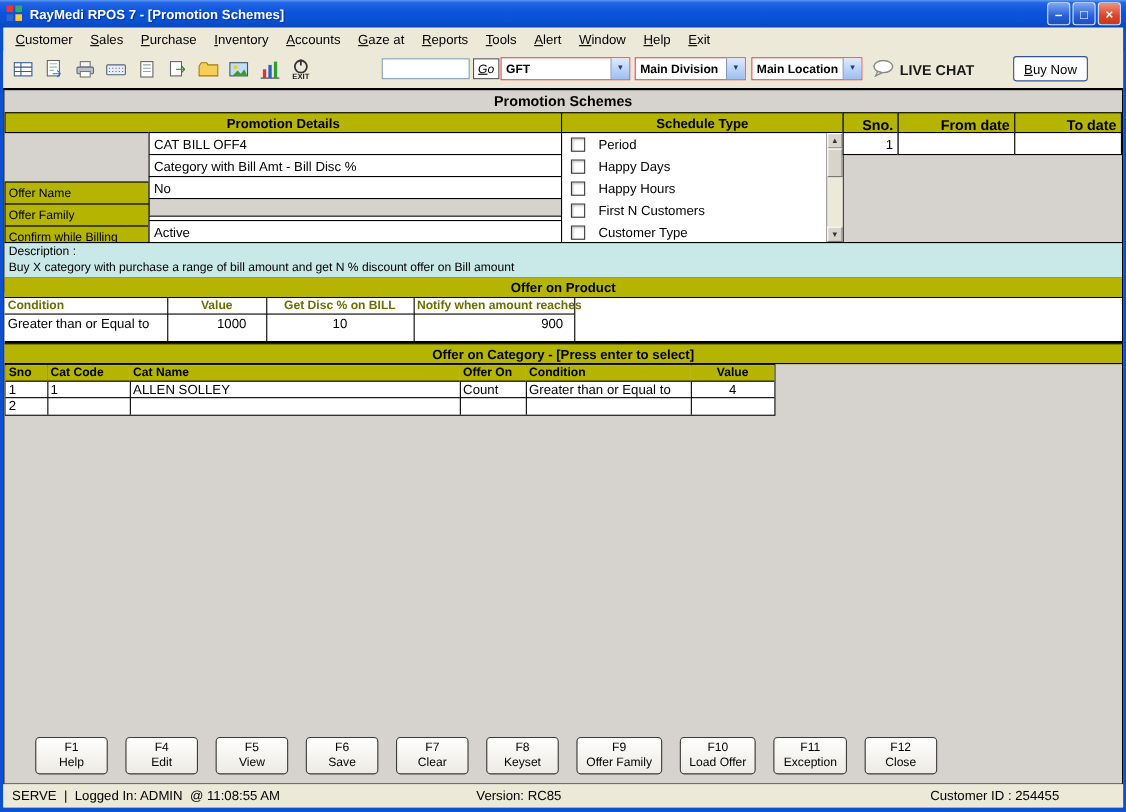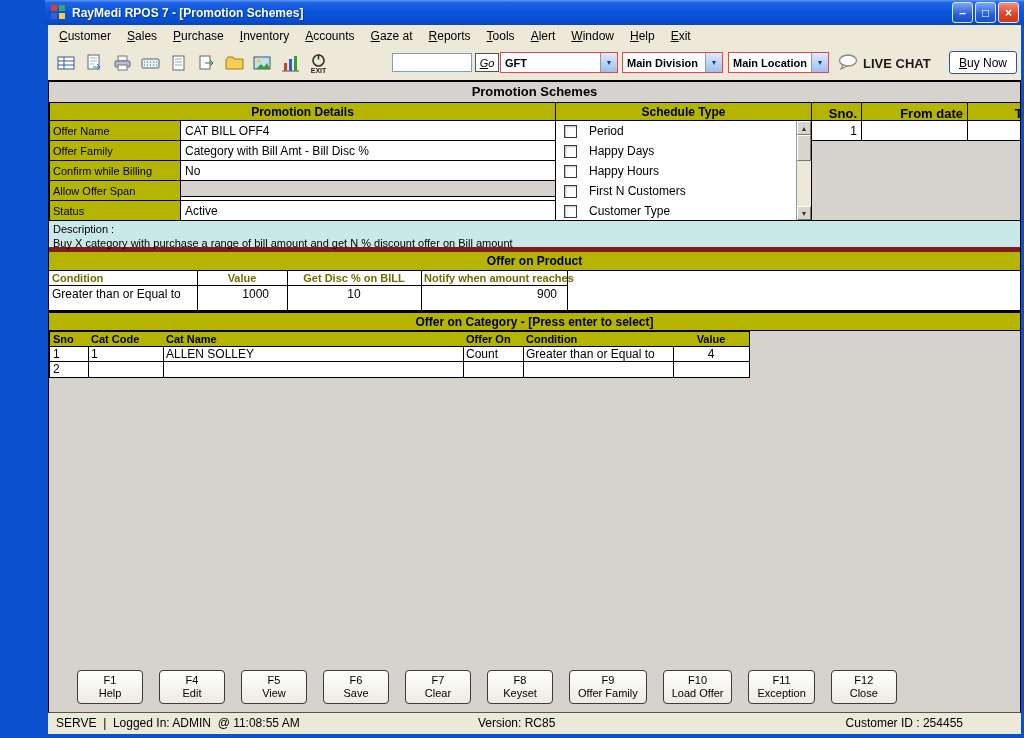--- a/index.html
+++ b/index.html
@@ -1,17 +1,17 @@
 <!DOCTYPE html>
 <html><head>
 <meta charset="utf-8">
 <style>
   * { margin:0; padding:0; box-sizing:border-box; }
   body { width:1024px; height:738px; font-family:"Liberation Sans", sans-serif; background:#3a6ea5; overflow:hidden; }
-  .window { width:1024px; height:738px; background:#0a50cf; position:relative;padding-left:45px; }
+  .window { width:1024px; height:738px; background:#0a50cf; position:relative; }
 
   
   .titlebar { height:25px; background:linear-gradient(180deg,#5a9af6 0%,#2364e4 10%,#0a55dd 45%,#0a4fd0 80%,#0845b8 100%); display:flex; align-items:center; padding:0 5px; }
   .app-icon { width:17px; height:17px; display:inline-flex; }
   .title-text { color:#fff; font-weight:bold; font-size:12px; margin-left:5px; flex:1; text-shadow:1px 1px 1px #00349a; white-space:nowrap; }
   .wbtn { width:21px; height:21px; margin-left:2px; border-radius:3px; color:#fff; font-size:12px; font-weight:bold; display:inline-flex; align-items:center; justify-content:center; border:1px solid #dce6fb; cursor:default; }
   .min,.max { background:linear-gradient(#7ea7ef,#2960d8 60%,#1b4fc0); }
   .close { background:linear-gradient(#f0917c,#dd4426 60%,#c23b16); }
 
   .app-body { margin:0 3px; height:709px; display:flex; flex-direction:column; background:#ece9d8; }
@@ -26,44 +26,44 @@
   .tb-icons { position:absolute; left:6px; top:2px; display:flex; gap:3px; }
   .tb-icon { width:25px; height:30px; display:inline-flex; flex-direction:column; align-items:center; justify-content:center; }
   .exit-cap { font-size:7px; font-weight:bold; color:#222; line-height:7px; }
   .tb-input { position:absolute; left:344px; top:7px; width:80px; height:19px; border:1px solid #7f9db9; font-size:12px; padding:0 3px; font-family:"Liberation Sans",sans-serif; }
   .tb-go { position:absolute; left:427px; top:7px; width:24px; height:19px; font-size:11px; background:#fff; border:1px solid #555; text-align:center; line-height:16px; padding:0; font-family:"Liberation Sans",sans-serif;font-style:italic; }
   .tb-select { position:absolute; top:6px; height:21px; background:#fff; border:1px solid #ef4444; display:flex; align-items:center; font-size:11px; font-weight:bold; }
   .sel-val { flex:1; padding-left:4px; white-space:nowrap; overflow:hidden; }
   .sel-arrow { width:17px; height:100%; background:linear-gradient(#dfeafc,#9dbef0); border-left:1px solid #7f9db9; font-size:7px; color:#1b3f77; display:flex; align-items:center; justify-content:center; }
   .s1 { left:452px; width:118px; } .s2 { left:574px; width:101px; } .s3 { left:680px; width:101px; }
   .live-chat { position:absolute; left:790px; top:8px; display:flex; align-items:center; gap:5px; font-weight:bold; font-size:13px; color:#1a1a1a; }
-  .buy-now { position:absolute; right:4px; top:5px; width:68px; height:23px; background:#fff; border:1px solid #30539c; border-radius:3px; font-size:12px; font-family:"Liberation Sans",sans-serif; }
+  .buy-now { position:absolute; right:32px; top:5px; width:68px; height:23px; background:#fff; border:1px solid #30539c; border-radius:3px; font-size:12px; font-family:"Liberation Sans",sans-serif; }
 
   
   .content { flex:1; position:relative; background:#d6d3ce; border-top:2px solid #000; border-left:1px solid #000; border-right:1px solid #000; border-bottom:1px solid #555; font-size:12px; overflow:hidden; }
   .page-title { position:absolute; top:2px; left:0; width:100%; text-align:center; font-size:13px; font-weight:bold; }
   .cell { position:absolute; border:1px solid #000; overflow:hidden; white-space:nowrap; }
   .olive { background:#b5b400; }
   .whitebg { background:#fff; }
   .bold { font-weight:bold; } .center { text-align:center; } .rightal { text-align:right; }
   .hdr { font-size:12px; padding-top:2px; }
   .hdr-sm { font-size:13px; font-weight:bold; padding:3px 4px 0 0; text-align:right; }
-  .lbl { font-size:11px; padding:4px 0 0 3px; }
+  .lbl { font-size:11px; padding:4px 0 0 3px;margin-top:45px; }
   .val { font-size:12px; padding:3px 0 0 4px; }
 
   .sched-list { position:absolute; left:506px; top:38px; width:257px; height:101px; background:#fff; border:1px solid #000; }
   .sched-row { position:relative; height:20px; display:flex; align-items:center; }
   .cb { width:13px; height:13px; border:1px solid #3a3a3a; background:#fff; margin:0 12px 0 8px; box-shadow:inset 1px 1px 2px #bbb; flex:0 0 13px; }
   .sched-label { font-size:12px;text-align:center; }
   .sbar { position:absolute; right:0; top:0; width:15px; height:99px; background:#ece9d8; border-left:1px solid #999; }
   .sb-btn { position:absolute; left:0; width:14px; height:14px; background:#d8d4cc; border:1px solid; border-color:#fff #777 #777 #fff; font-size:7px; display:flex; align-items:center; justify-content:center; color:#333; }
   .sb-up { top:0; } .sb-down { bottom:0; }
   .sb-thumb { position:absolute; left:0; top:14px; width:14px; height:26px; background:#d8d4cc; border:1px solid; border-color:#fff #777 #777 #fff; }
 
-  .desc { position:absolute; left:0; top:138px; width:100%; height:33px; background:#c9e8e8; border-top:1px solid #000; border-bottom:6px solid #7f1d1d; padding:2px 4px 0; font-size:11px; }
+  .desc { position:absolute; left:0; top:138px; width:100%; height:33px; background:#c9e8e8; border-top:1px solid #000; border-bottom:1px solid #7f1d1d; padding:2px 4px 0; font-size:11px; }
   .desc-line2 { margin-top:2px; }
 
   .bar { position:absolute; left:0; width:100%; height:19px; background:#b5b400; border-bottom:1px solid #000; text-align:center; font-weight:bold; font-size:12px; padding-top:2px; }
   .bar-product { top:170px; }
   .bar-category { top:230px; border-top:1px solid #000; }
 
   .product-table { position:absolute; left:0; top:189px; width:100%; height:41px; background:#fff; border-bottom:2px solid #000; }
   .pcol { position:absolute; top:0; height:100%; border-right:1px solid #000; }
   .p1 { left:0; width:149px; } .p2 { left:148px; width:91px; } .p3 { left:238px; width:135px; } .p4 { left:372px; width:147px; }
   .pc-h { display:block; height:15px; border-bottom:1px solid #000; color:#6e6e00; font-weight:bold; font-size:11px; padding:1px 3px 0; white-space:nowrap; }

